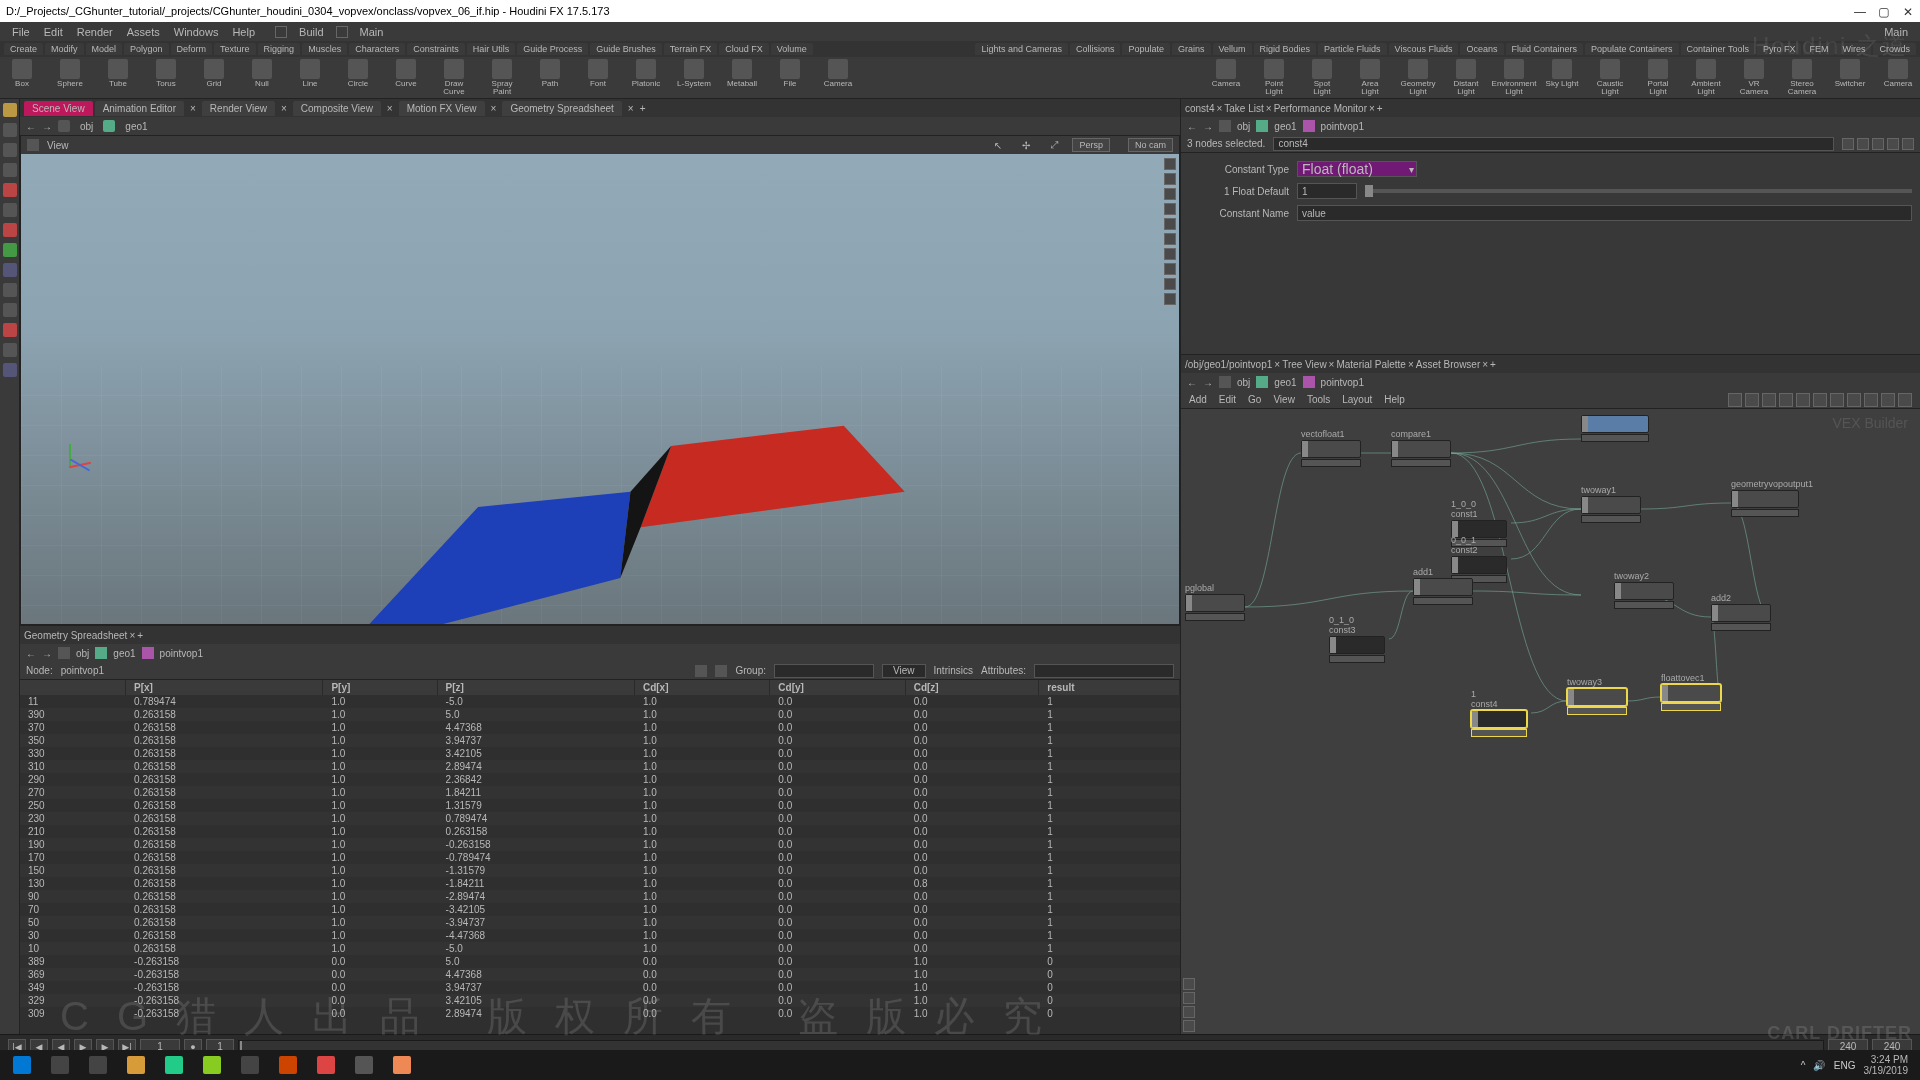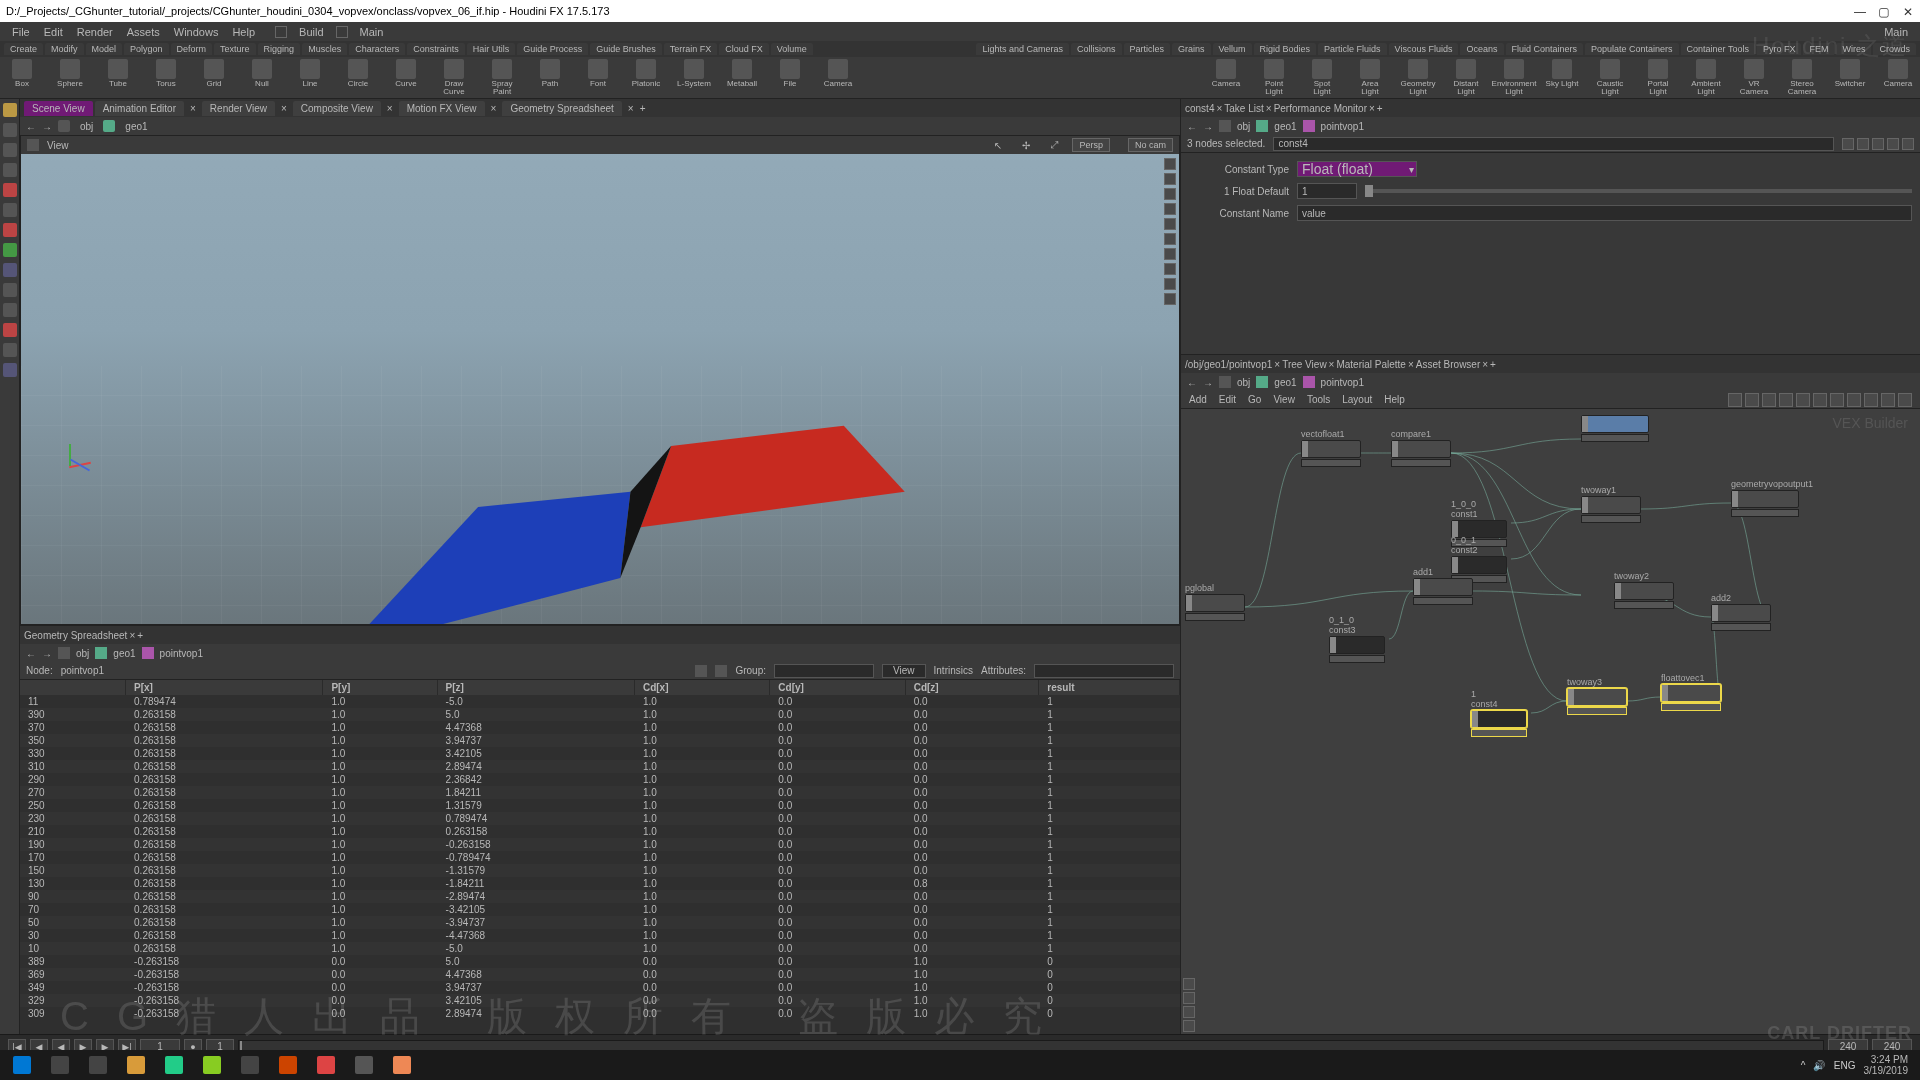--- a/index.html
+++ b/index.html
@@ -22,21 +22,21 @@
 .main{display:flex;height:935px}
 .leftcol{width:20px;background:#3a3a3a;border-right:1px solid #222;display:flex;flex-direction:column;padding-top:4px;gap:6px;align-items:center}
 .leftcol .ico{width:14px;height:14px;background:#555;border-radius:2px}
 .leftcol .ico.r{background:#b44}
 .leftcol .ico.y{background:#b94}
 .leftcol .ico.g{background:#494}
 .leftcol .ico.b{background:#557}
 .midcol{width:1160px;display:flex;flex-direction:column}
 .tabs{height:18px;background:#333;display:flex;align-items:center;padding:0 4px;gap:2px}
 .tabs .tab{padding:2px 8px;background:#3f3f3f;font-size:10px;border-radius:2px 2px 0 0}
-.tabs .tab.active{background:#701a75}
+.tabs .tab.active{background:#be185d}
 .tabs .close{padding:0 4px}
 .path{height:18px;background:#3a3a3a;display:flex;align-items:center;padding:0 6px;gap:6px}
 .path .seg{padding:0 4px}
 .path .ico{width:12px;height:12px;background:#555;border-radius:2px}
 .viewport{height:490px;position:relative;background:linear-gradient(180deg,#93aab8 0%,#8ca3b1 40%,#6a767c 100%);border:1px solid #222}
 .vp-top{height:18px;background:#3a3a3a;display:flex;align-items:center;padding:0 6px;gap:8px;color:#b8b8b8}
 .vp-top .r{margin-left:auto;display:flex;gap:18px}
 .vp-top .r .btn{padding:1px 6px;background:#444;border:1px solid #666;font-size:9px}
 .grid{position:absolute;inset:18px 0 0 0;overflow:hidden}
 .grid-floor{position:absolute;left:0;right:0;bottom:0;height:55%;background:
@@ -161,21 +161,21 @@
       <span>Guide Process</span>
       <span>Guide Brushes</span>
       <span>Terrain FX</span>
       <span>Cloud FX</span>
       <span>Volume</span>
     </div>
  <div class="sep"></div>
  <div id="shelf-tabs-r" style="display:flex;gap:2px">
       <span>Lights and Cameras</span>
       <span>Collisions</span>
-      <span>Particles</span>
+      <span>Populate</span>
       <span>Grains</span>
       <span>Vellum</span>
       <span>Rigid Bodies</span>
       <span>Particle Fluids</span>
       <span>Viscous Fluids</span>
       <span>Oceans</span>
       <span>Fluid Containers</span>
       <span>Populate Containers</span>
       <span>Container Tools</span>
       <span>Pyro FX</span>

